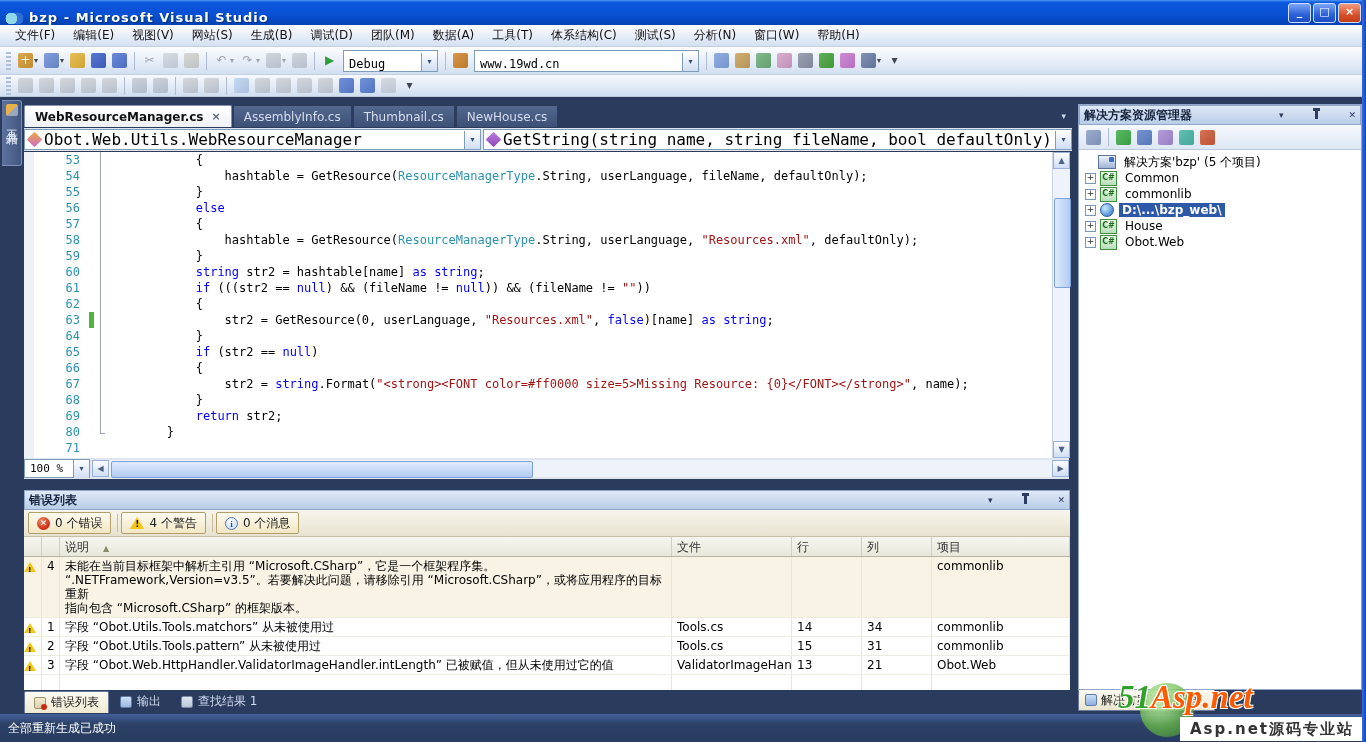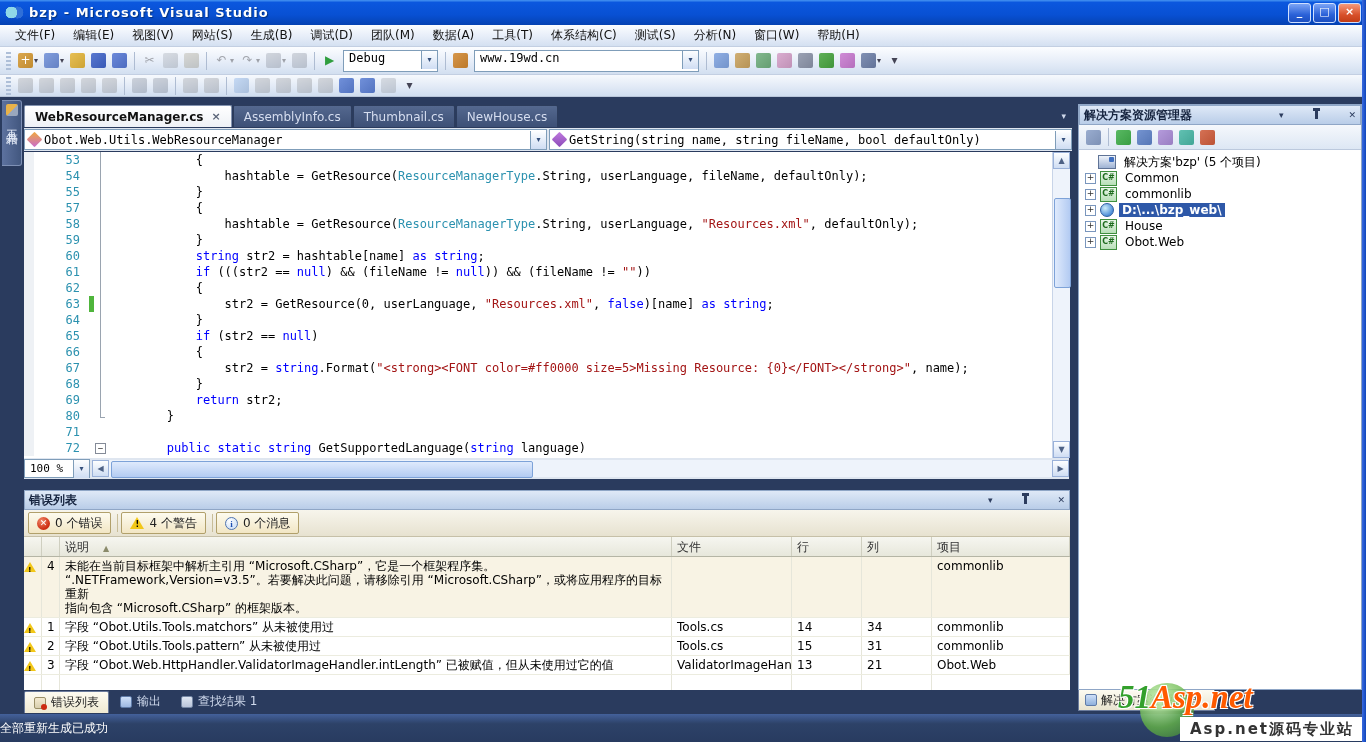--- a/index.html
+++ b/index.html
@@ -2,21 +2,21 @@
 <html><head>
 <meta charset="utf-8">
 <style>
   html,body{margin:0;padding:0;background:#000;}
   #screen{position:relative;width:1366px;height:742px;overflow:hidden;
     font-family:"DejaVu Sans","Liberation Sans",sans-serif;font-size:12px;
     background:#2a3b5e;}
   
   #titlebar{position:absolute;left:0;top:0;width:100%;height:25px;
     background:linear-gradient(180deg,#4795f2 0%,#0b57de 10%,#0850d3 60%,#0542b2 100%);
-    color:#fff;display:flex;align-items:center;}
+    color:#fff;display:flex;align-items:flex-end;}
   #vs-logo{width:20px;height:13px;margin:0 4px 0 5px;
     background:radial-gradient(circle at 32% 50%,#8fd8e8 0 38%,transparent 40%),
                radial-gradient(circle at 62% 50%,#2f6fd8 0 42%,transparent 44%);}
   #win-title{font-weight:bold;font-size:13px;letter-spacing:1px;text-shadow:1px 1px 1px #00317e;}
   #winbtns{position:absolute;right:5px;top:3px;display:flex;gap:2px;}
   .winbtn{width:21px;height:18px;border:1px solid #cfe0ff;border-radius:3px;
     background:linear-gradient(#7ba4f5,#2a61d8 60%,#1c4fc0);color:#fff;font-size:11px;
     line-height:16px;text-align:center;font-weight:bold;}
   .winbtn.close{background:linear-gradient(#f49a7c,#d8502a 60%,#c23d17);}
   
@@ -32,21 +32,21 @@
     border-bottom:1px solid #b9c6da;display:flex;align-items:center;padding-left:2px;box-sizing:border-box;}
   .tb-grip{width:5px;height:18px;margin:0 4px;
     background:repeating-linear-gradient(180deg,#aebfd8 0 2px,transparent 2px 4px);}
   .tb-sep{width:1px;height:18px;background:#aebcd2;margin:0 4px;}
   .tb-btn{display:flex;align-items:center;padding:2px 3px;border-radius:2px;}
   .tb-btn.dis{opacity:.45;filter:grayscale(.7);}
   .tb-ico{display:inline-block;width:15px;height:15px;border-radius:2px;color:#fff;
     font-size:12px;line-height:15px;text-align:center;}
   .tb-ico.flat{background:none !important;color:#445;}
   .tb-dd{font-size:8px;color:#445;margin-left:1px;}
-  .tb-combo{display:flex;align-items:flex-start;height:20px;background:#fff;
+  .tb-combo{display:flex;align-items:flex-end;height:20px;background:#fff;
     border:1px solid #7f9db9;margin:0 3px;padding-left:5px;}
   .tb-combo-text{flex:1;font-family:"DejaVu Sans Mono",monospace;font-size:12px;color:#000;white-space:nowrap;overflow:hidden;}
   .combo-dd{width:15px;height:18px;margin-left:3px;background:linear-gradient(#fdfeff,#cfddf3);
     border-left:1px solid #7f9db9;color:#35507c;font-size:8px;line-height:18px;text-align:center;}
   
   #toolbox-tab{position:absolute;left:2px;top:100px;width:20px;height:66px;
     background:linear-gradient(90deg,#5d729f,#42577f);border:1px solid #7e90b5;border-left:none;
     border-radius:0 3px 3px 0;color:#e4ebf8;display:flex;flex-direction:column;align-items:center;padding-top:3px;box-sizing:border-box;}
   #toolbox-ico{width:12px;height:12px;border-radius:2px;margin-bottom:4px;
     background:linear-gradient(135deg,#e8b24a 50%,#9aa7bd 50%);}
@@ -60,21 +60,21 @@
   .etab-close{margin-left:8px;color:#5a6478;font-size:11px;font-weight:bold;}
   #tabs-dd{position:absolute;right:6px;bottom:6px;color:#cfd8ea;font-size:9px;}
   
   #navbar{position:absolute;left:24px;top:128px;width:1048px;height:23px;background:#dfe6f0;display:flex;}
   .nav-combo{flex:1;display:flex;align-items:center;height:21px;margin-top:1px;background:#fff;
     border:1px solid #7f9db9;padding-left:4px;box-sizing:border-box;}
   .nav-combo+.nav-combo{margin-left:2px;}
   .nav-ico{width:11px;height:11px;margin-right:4px;transform:rotate(45deg);border-radius:1px;}
   .nav-ico.class{background:linear-gradient(135deg,#f0a93c,#c96ad0);}
   .nav-ico.method{background:linear-gradient(135deg,#c07ade,#8b49b8);}
-  .nav-text{flex:1;font-family:"DejaVu Sans Mono",monospace;font-size:12px;white-space:nowrap;overflow:hidden;}
+  .nav-text{flex:1;font-family:"DejaVu Sans Mono",monospace;font-size:16px;white-space:nowrap;overflow:hidden;}
   
   #codearea{position:absolute;left:24px;top:152px;width:1028px;height:306px;background:#fff;overflow:hidden;
     font-family:"DejaVu Sans Mono",monospace;font-size:12px;line-height:16px;}
   .code-row{display:flex;height:16px;white-space:pre;}
   .ind{width:10px;background:#eef1f5;}
   .ln{width:46px;text-align:right;padding-right:9px;color:#2b91af;}
   .chg{width:5px;}
   .chg.green{background:#4fb53c;}
   .fold{width:13px;position:relative;}
   .fold.line::before{content:"";position:absolute;left:6px;top:0;bottom:0;border-left:1px solid #9aa4b0;}
@@ -163,21 +163,21 @@
   .ico-webp{width:14px;height:14px;border-radius:50%;border:1px solid #2d5ea0;margin-right:5px;flex:none;
     background:radial-gradient(circle at 35% 35%,#cdeefb,#4f8fd8 70%,#2d6ab8);box-sizing:border-box;}
   .tree-label{padding:0 3px;}
   .tree-label.sel{background:#2e58a8;color:#fff;font-weight:bold;text-align:right;}
   #rightpanel-tab{position:absolute;left:1078px;top:690px;height:20px;display:flex;align-items:center;
     background:linear-gradient(#fdfbf1,#e8e3cf);border:1px solid #6b7b9c;border-top:none;padding:0 6px;color:#222;white-space:nowrap;}
   .rp-ico{width:12px;height:12px;border-radius:2px;margin-right:4px;
     background:linear-gradient(#cfe0f8,#8fb0dc);border:1px solid #5f7ba8;box-sizing:border-box;}
   
   #statusbar{position:absolute;left:0;top:714px;width:100%;height:28px;
-    background:linear-gradient(180deg,#44619b,#2d4268 35%,#283b60);color:#fff;display:flex;align-items:center;padding-left:0;box-sizing:border-box;}
+    background:linear-gradient(180deg,#44619b,#2d4268 35%,#283b60);color:#fff;display:flex;align-items:center;padding-left:8px;box-sizing:border-box;}
   
   #watermark{position:absolute;left:1100px;top:668px;width:266px;height:66px;z-index:50;pointer-events:none;margin-top:9px;}
   #wm-circle{position:absolute;left:40px;top:6px;width:54px;height:54px;border-radius:50%;
     background:radial-gradient(circle at 35% 30%,rgba(200,240,180,.95),rgba(100,180,70,.8) 55%,rgba(60,130,40,.55));}
   #wm-text{position:absolute;left:18px;top:2px;font-family:"Liberation Serif",serif;font-style:italic;
     font-weight:bold;font-size:33px;white-space:nowrap;
     text-shadow:1px 1px 0 #fff,-1px -1px 0 #fff,1px -1px 0 #fff,-1px 1px 0 #fff;}
   #wm-51{color:#33a02c;} #wm-asp{color:#ff5a00;}
   #wm-strip{position:absolute;left:80px;top:40px;width:186px;height:24px;background:#fff;color:#333;
     font-size:15px;font-weight:bold;letter-spacing:2px;line-height:24px;padding-left:10px;box-sizing:border-box;}
@@ -399,20 +399,21 @@
       <span class="nav-ico method"></span>
       <span class="nav-text">GetString(string name, string fileName, bool defaultOnly)</span>
       <span class="combo-dd">▾</span>
     </span>
   </div>
 
   <div id="codearea">
       <div class="code-row"><span class="ind"></span><span class="ln">53</span><span class="chg"></span><span class="fold line"></span><span class="txt"><span class="tk-p">            {</span></span></div>
       <div class="code-row"><span class="ind"></span><span class="ln">54</span><span class="chg"></span><span class="fold line"></span><span class="txt"><span class="tk-p">                hashtable = GetResource(</span><span class="tk-t">ResourceManagerType</span><span class="tk-p">.String, userLanguage, fileName, defaultOnly);</span></span></div>
       <div class="code-row"><span class="ind"></span><span class="ln">55</span><span class="chg"></span><span class="fold line"></span><span class="txt"><span class="tk-p">            }</span></span></div>
+      <div class="code-row"><span class="ind"></span><span class="ln">56</span><span class="chg"></span><span class="fold line"></span><span class="txt"><span class="tk-p">            </span><span class="tk-k">else</span></span></div>
       <div class="code-row"><span class="ind"></span><span class="ln">57</span><span class="chg"></span><span class="fold line"></span><span class="txt"><span class="tk-p">            {</span></span></div>
       <div class="code-row"><span class="ind"></span><span class="ln">58</span><span class="chg"></span><span class="fold line"></span><span class="txt"><span class="tk-p">                hashtable = GetResource(</span><span class="tk-t">ResourceManagerType</span><span class="tk-p">.String, userLanguage, </span><span class="tk-s">"Resources.xml"</span><span class="tk-p">, defaultOnly);</span></span></div>
       <div class="code-row"><span class="ind"></span><span class="ln">59</span><span class="chg"></span><span class="fold line"></span><span class="txt"><span class="tk-p">            }</span></span></div>
       <div class="code-row"><span class="ind"></span><span class="ln">60</span><span class="chg"></span><span class="fold line"></span><span class="txt"><span class="tk-p">            </span><span class="tk-k">string</span><span class="tk-p"> str2 = hashtable[name] </span><span class="tk-k">as</span><span class="tk-p"> </span><span class="tk-k">string</span><span class="tk-p">;</span></span></div>
       <div class="code-row"><span class="ind"></span><span class="ln">61</span><span class="chg"></span><span class="fold line"></span><span class="txt"><span class="tk-p">            </span><span class="tk-k">if</span><span class="tk-p"> (((str2 == </span><span class="tk-k">null</span><span class="tk-p">) &amp;&amp; (fileName != </span><span class="tk-k">null</span><span class="tk-p">)) &amp;&amp; (fileName != </span><span class="tk-s">""</span><span class="tk-p">))</span></span></div>
       <div class="code-row"><span class="ind"></span><span class="ln">62</span><span class="chg"></span><span class="fold line"></span><span class="txt"><span class="tk-p">            {</span></span></div>
       <div class="code-row"><span class="ind"></span><span class="ln">63</span><span class="chg green"></span><span class="fold line"></span><span class="txt"><span class="tk-p">                str2 = GetResource(0, userLanguage, </span><span class="tk-s">"Resources.xml"</span><span class="tk-p">, </span><span class="tk-k">false</span><span class="tk-p">)[name] </span><span class="tk-k">as</span><span class="tk-p"> </span><span class="tk-k">string</span><span class="tk-p">;</span></span></div>
       <div class="code-row"><span class="ind"></span><span class="ln">64</span><span class="chg"></span><span class="fold line"></span><span class="txt"><span class="tk-p">            }</span></span></div>
       <div class="code-row"><span class="ind"></span><span class="ln">65</span><span class="chg"></span><span class="fold line"></span><span class="txt"><span class="tk-p">            </span><span class="tk-k">if</span><span class="tk-p"> (str2 == </span><span class="tk-k">null</span><span class="tk-p">)</span></span></div>
       <div class="code-row"><span class="ind"></span><span class="ln">66</span><span class="chg"></span><span class="fold line"></span><span class="txt"><span class="tk-p">            {</span></span></div>

